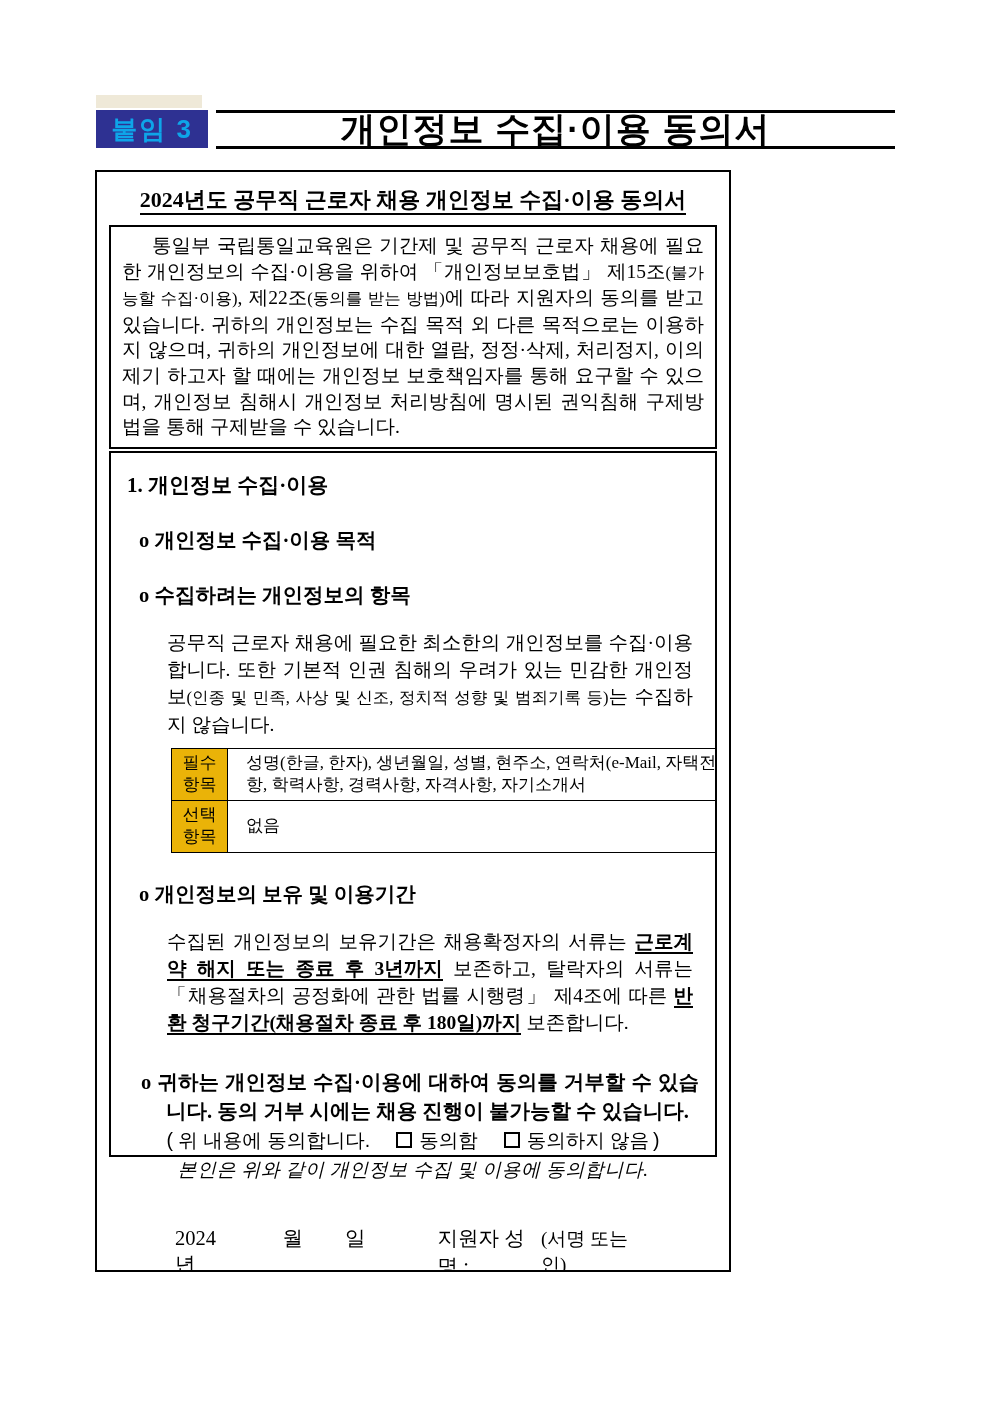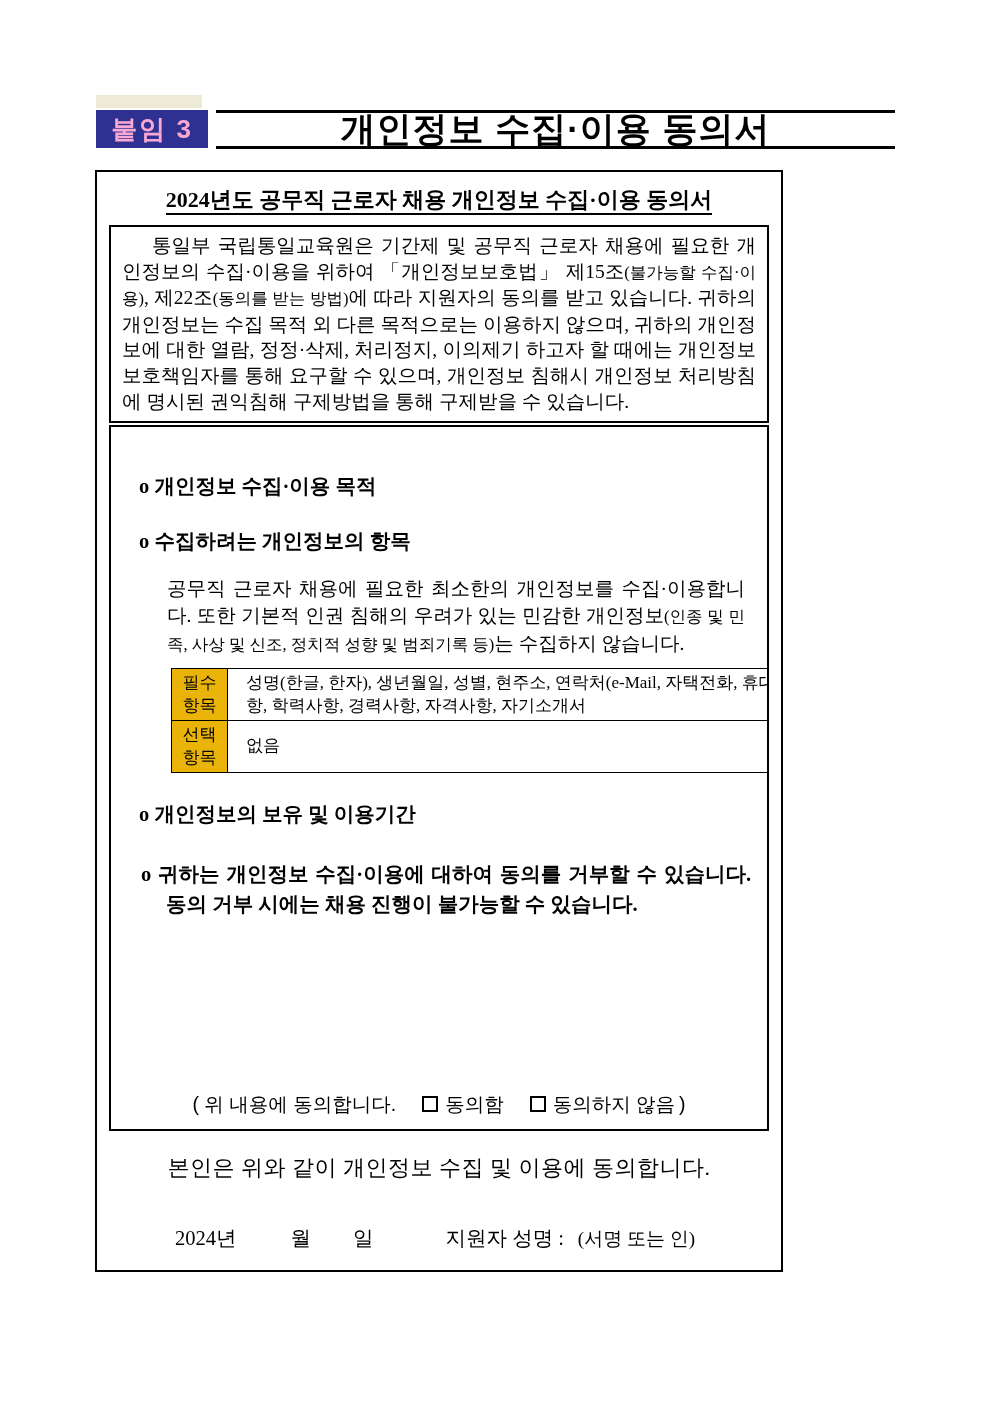--- a/index.html
+++ b/index.html
@@ -17,21 +17,21 @@
   
   .artifact-strip {
     position: absolute; left: 96px; top: 95px;
     width: 106px; height: 13px;
     background: #efe9d8;
   }
   .badge {
     position: absolute; left: 96px; top: 110px;
     width: 112px; height: 38px;
     background: #2e3192;
-    color: #f9a8d4;
+    color: #0ea5e9;
     font-family: "Liberation Sans", sans-serif;
     font-weight: bold;
     font-size: 26px;
     letter-spacing: 2px;
     display: flex; align-items: center; justify-content: center;
   }
   .header-rule-wrap {
     position: absolute; left: 216px; top: 110px;
     width: 679px; height: 39px;
     border-top: 3px solid #000;
@@ -41,21 +41,21 @@
   .header-title {
     font-family: "Liberation Sans", sans-serif;
     font-weight: bold;
     font-size: 35px;
     letter-spacing: 1px;
   }
 
   
   .outer-box {
     position: absolute; left: 95px; top: 170px;
-    width: 688px; height: 1102px;
+    width: 636px; height: 1102px;
     border: 2px solid #000;
     overflow: hidden;
   }
   .doc-title {
     text-align: center;
     margin-top: 13px;
     font-size: 22px;
     font-weight: bold;
   }
   .doc-title .u { border-bottom: 2.5px solid #000; padding-bottom: 1px; }
@@ -135,23 +135,23 @@
   .cbox {
     display: inline-block;
     width: 16px; height: 16px;
     border: 2px solid #000;
     margin: 0 7px -1px 26px;
   }
   .consent-suffix { margin-left: 4px; }
 
   .affirmation {
     text-align: center;
-    font-size: 22px;
-    margin-top: 22px;
+    font-size: 19px;
     letter-spacing: 0.5px;
+    font-style: italic;
   }
   .signature-row {
     display: flex;
     align-items: baseline;
     font-size: 20.5px;
     margin: 41px 86px 0 78px;
   }
   .sig-month { margin-left: 54px; }
   .sig-day   { margin-left: 42px; }
   .sig-name  { margin-left: 72px; }
@@ -183,20 +183,21 @@
     <div class="doc-title">
       <span class="u">2024년도 공무직 근로자 채용 개인정보 수집·이용 동의서</span>
     </div>
 
     <div class="intro-box">
       <span>통일부 국립통일교육원은 기간제 및 공무직 근로자 채용에 필요한 개인정보의 수집·이용을 위하여 「개인정보보호법」 제15조</span><span class="small-paren">(불가능할 수집·이용)</span><span>, 제22조</span><span class="small-paren">(동의를 받는 방법)</span><span>에 따라 지원자의 동의를 받고 있습니다. 귀하의 개인정보는 수집 목적 외 다른 목적으로는 이용하지 않으며, 귀하의 개인정보에 대한 열람, 정정·삭제, 처리정지, 이의제기 하고자 할 때에는 개인정보 보호책임자를 통해 요구할 수 있으며, 개인정보 침해시 개인정보 처리방침에 명시된 권익침해 구제방법을 통해 구제받을 수 있습니다.</span>
     </div>
 
     <div class="content-box">
 
+      <div class="sec-heading">1. 개인정보 수집·이용</div>
 
       <div class="sub-heading">o 개인정보 수집·이용 목적</div>
 
       <div class="sub-heading">o 수집하려는 개인정보의 항목</div>
       <div class="sub-body">
         <span>공무직 근로자 채용에 필요한 최소한의 개인정보를 수집·이용합니다. 또한 기본적 인권 침해의 우려가 있는 민감한 개인정보</span><span class="small-paren">(인종 및 민족, 사상 및 신조, 정치적 성향 및 범죄기록 등)</span><span>는 수집하지 않습니다.</span>
       </div>
 
       <table class="items-table">
         <tbody>
@@ -205,20 +206,23 @@
             <td>성명(한글, 한자), 생년월일, 성별, 현주소, 연락처(e-Mail, 자택전화, 휴대폰), 병역사항, 학력사항, 경력사항, 자격사항, 자기소개서</td>
           </tr>
           <tr>
             <td class="lbl">선택 항목</td>
             <td>없음</td>
           </tr>
         </tbody>
       </table>
 
       <div class="sub-heading">o 개인정보의 보유 및 이용기간</div>
+      <div class="sub-body">
+        <span>수집된 개인정보의 보유기간은 채용확정자의 서류는 </span><span class="bu">근로계약 해지 또는 종료 후 3년까지</span><span> 보존하고, 탈락자의 서류는 「채용절차의 공정화에 관한 법률 시행령」 제4조에 따른 </span><span class="bu">반환 청구기간(채용절차 종료 후 180일)까지</span><span> 보존합니다.</span>
+      </div>
 
       <div class="refusal">
         <span>o</span>
         <span>귀하는 개인정보 수집·이용에 대하여 동의를 거부할 수 있습니다. 동의 거부 시에는 채용 진행이 불가능할 수 있습니다.</span>
       </div>
 
       <div class="consent-row">
         <span>( 위 내용에 동의합니다.</span><span class="cbox"></span><span>동의함</span><span class="cbox"></span><span>동의하지 않음</span><span class="consent-suffix">)</span>
       </div>
     </div>

